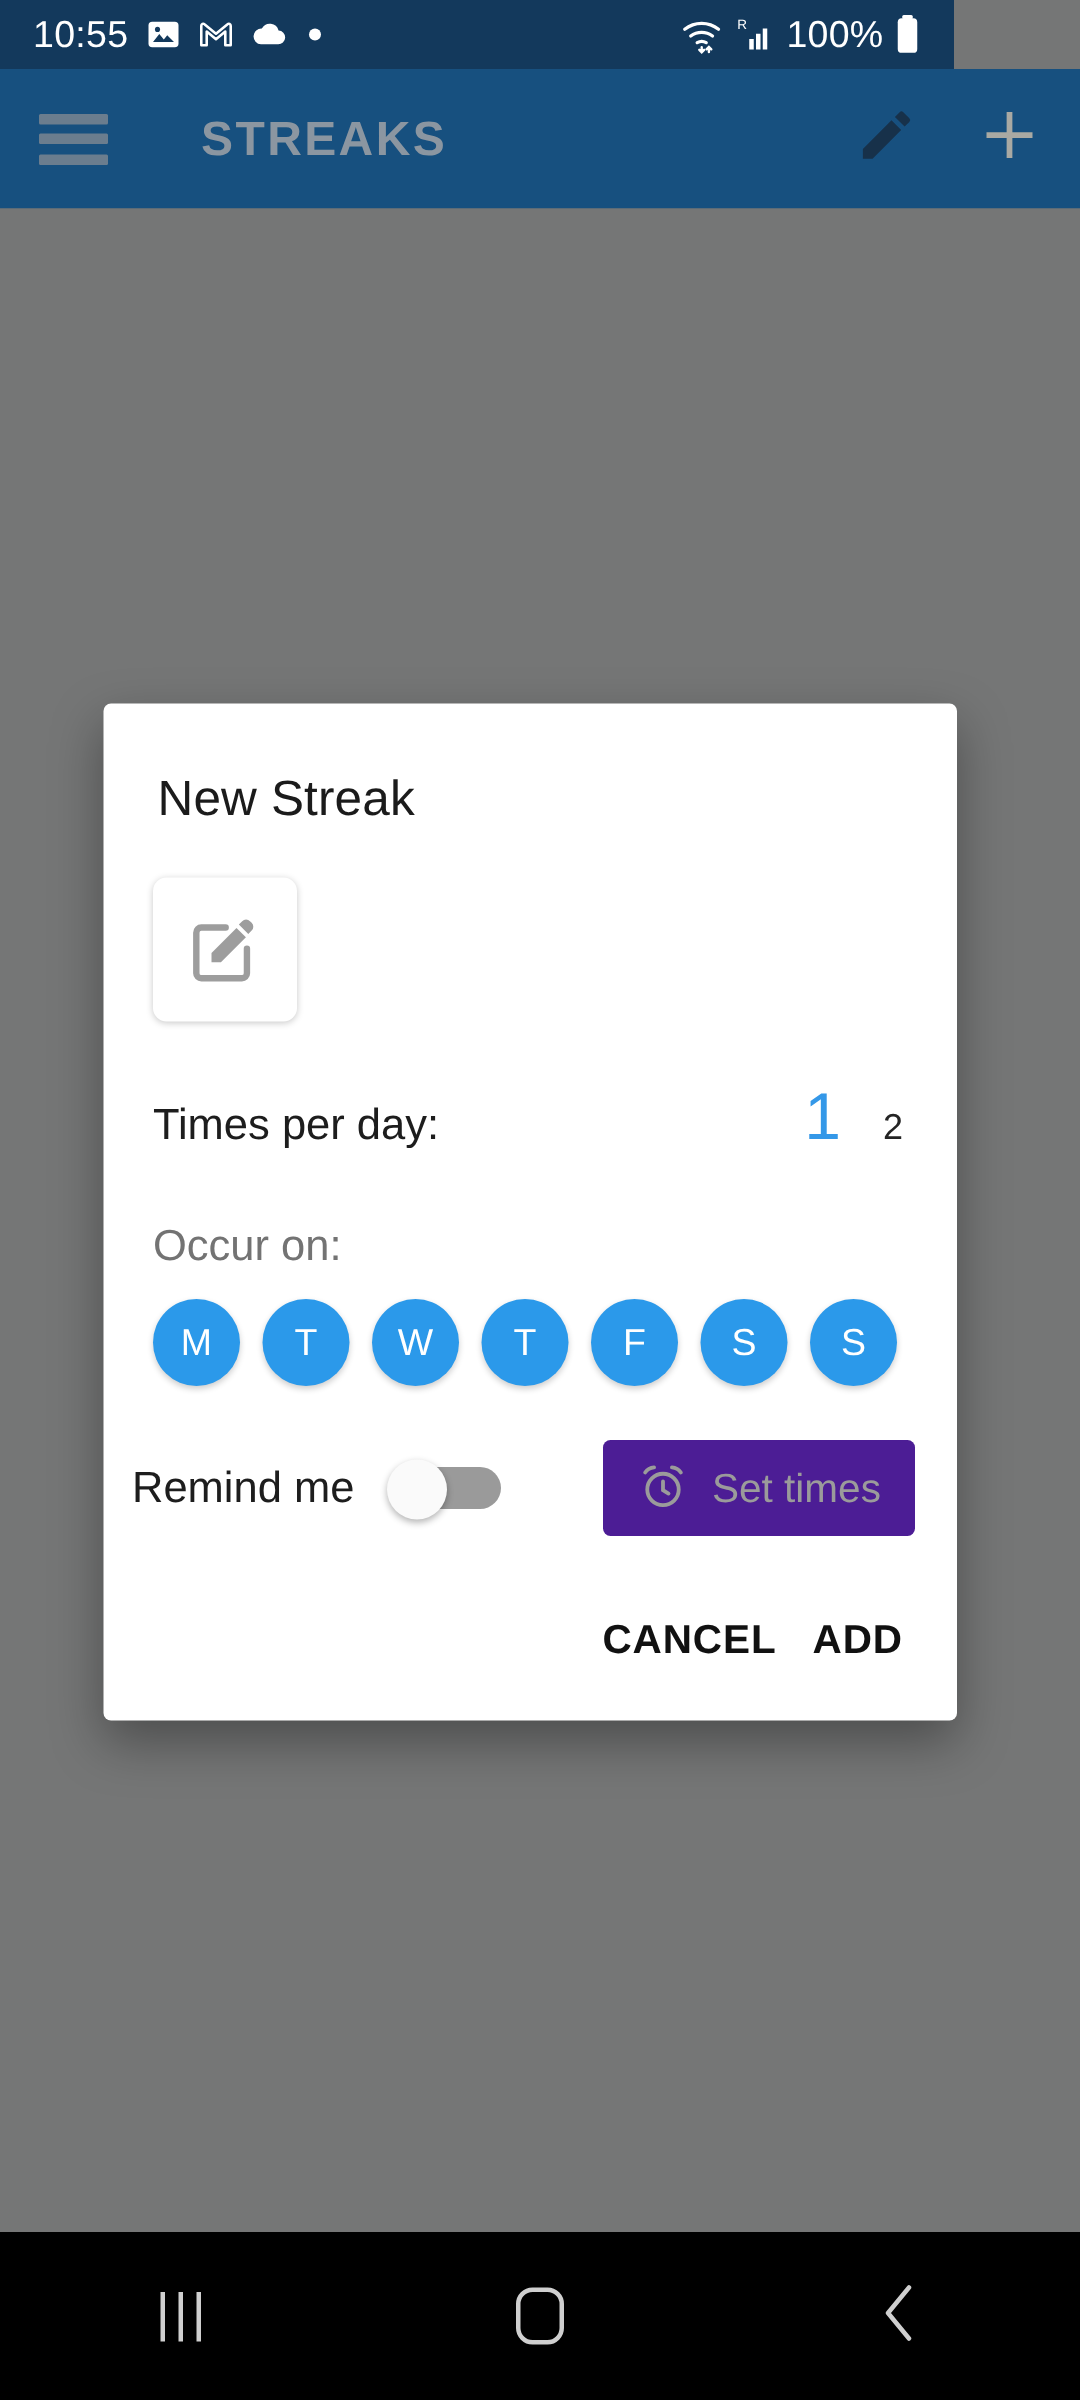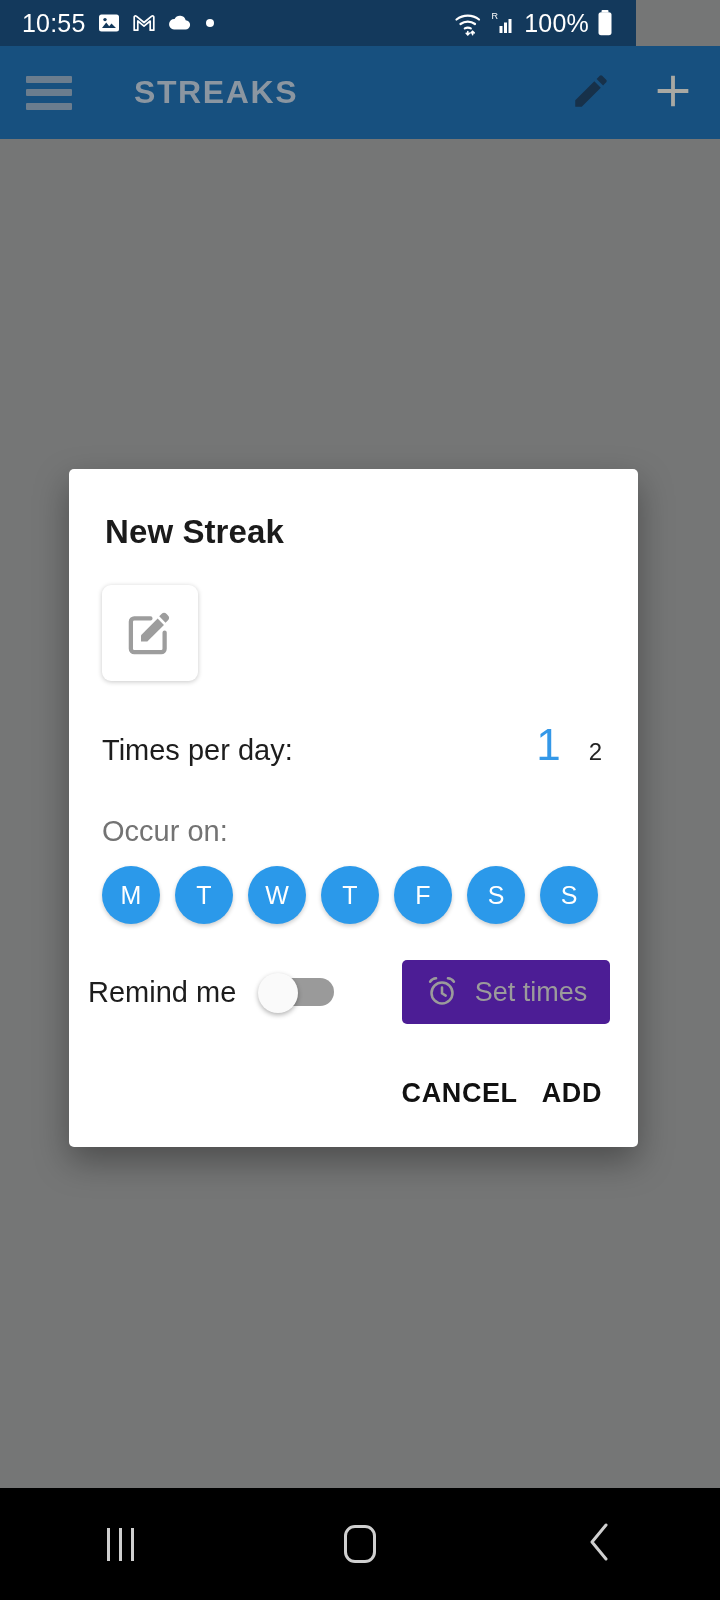--- a/index.html
+++ b/index.html
@@ -62,21 +62,21 @@
   #dialog {
     position: absolute;
     left: 69px; top: 469px;
     width: 569px;
     background: #ffffff;
     border-radius: 5px;
     box-shadow: 0 14px 34px rgba(0,0,0,.35);
     padding: 44px 0 0 0;
   }
   #dialog-title {
-    font-size: 33px; font-weight: bold; color: #1b1b1b;
+    font-size: 33px; font-weight: normal; color: #1b1b1b;
     padding: 0 36px; letter-spacing: .1px;
   }
 
   
   #name-row {
     display: flex; align-items: flex-start;
     margin-top: 34px; padding: 0 28px 0 33px;
   }
   #name-icon-card {
     width: 96px; height: 96px; flex: 0 0 96px;

